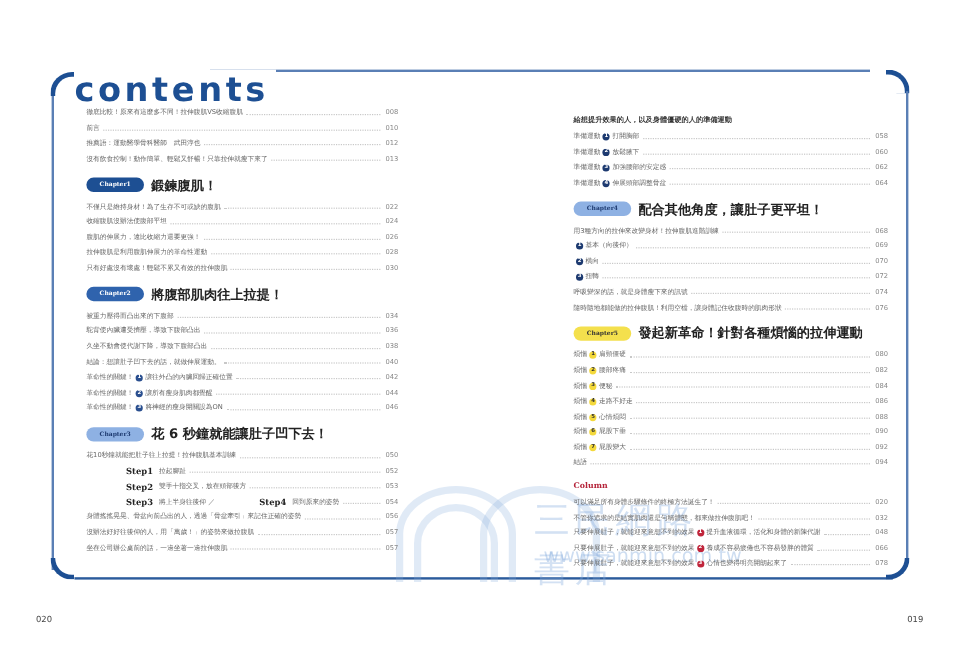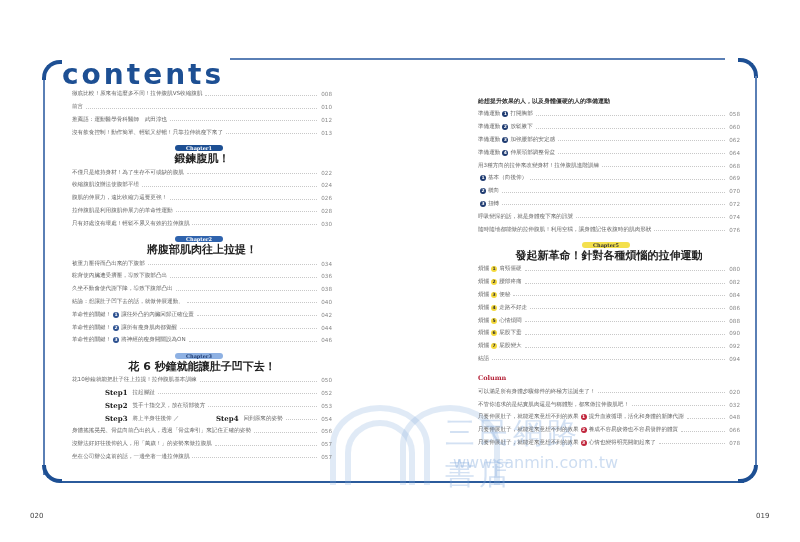--- a/index.html
+++ b/index.html
@@ -25,21 +25,21 @@
   .row .t { white-space: nowrap; }
   .row .dots { flex: 1; border-bottom: 1px dotted #c8c8c8; margin: 0 3px; height: 0; position: relative; top: 1px; }
   .row .p { font-size: 5.6px; color: #888; width: 12px; text-align: right; }
   .step { font-weight: bold; color: #222; font-size: 7px; margin-right: 5px; font-family: "DejaVu Serif", serif; padding-left: 33px; }
   .num { display: inline-block; width: 6px; height: 6px; border-radius: 50%; color: #fff; font-size: 4.5px; line-height: 6px; text-align: center; margin: 0 2px; font-weight: bold; vertical-align: middle; }
   .num-navy { background: #1d3a70; }
   .num-blue { background: #2a4f8f; }
   .num-yellow { background: #f4d93b; color: #333; }
   .num-red { background: #c0253b; }
 
-  .chapter { display: flex; align-items: center; height: 18px; margin: 6px 0 3px 0; flex-direction: column; }
+  .chapter { display: flex; align-items: center; height: 18px; margin: 6px 0 3px 0; }
   .pill { width: 48px; height: 12px; border-radius: 6px; color: #fff; font-size: 5px; font-weight: bold; display: flex; align-items: center; justify-content: center; margin-right: 6px; font-family: "DejaVu Serif", serif; }
   .pill-1 { background: #1d4f93; }
   .pill-2 { background: #2f63ad; }
   .pill-3 { background: #8eb1e3; color: #1d3a70; }
   .pill-4 { background: #8eb1e3; color: #1d3a70; }
   .pill-5 { background: #f4e04d; color: #333; }
   .chapter-title { font-size: 11px; font-weight: bold; color: #222; white-space: nowrap; }
 
   .section-head { font-size: 6px; font-weight: bold; color: #333; height: 14px; line-height: 14px; }
   .column-head { font-size: 6.5px; font-weight: bold; color: #b5243a; height: 14px; line-height: 14px; margin-top: 6px; font-family: "DejaVu Serif", serif; }
@@ -243,20 +243,24 @@
       <span class="p">062</span>
     </div>
   <div class="row">
       <span class="t">準備運動</span>
       <span class="num num-navy">4</span>
       <span class="t">伸展頭部調整骨盆</span>
       <span class="dots"></span>
       <span class="p">064</span>
     </div>
 
+  <div class="chapter">
+    <span class="pill pill-4">Chapter4</span>
+    <span class="chapter-title">配合其他角度，讓肚子更平坦！</span>
+  </div>
   <div class="row">
       <span class="t">用3種方向的拉伸來改變身材！拉伸腹肌進階訓練</span>
       <span class="dots"></span>
       <span class="p">068</span>
     </div>
   <div class="row">
       <span class="num num-navy">1</span>
       <span class="t">基本（向後仰）</span>
       <span class="dots"></span>
       <span class="p">069</span>

